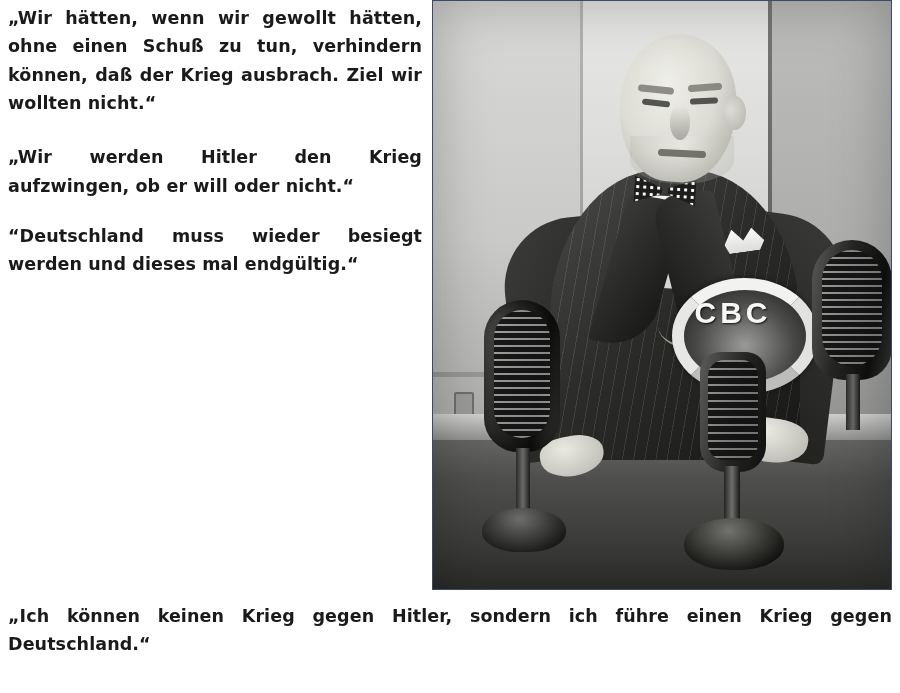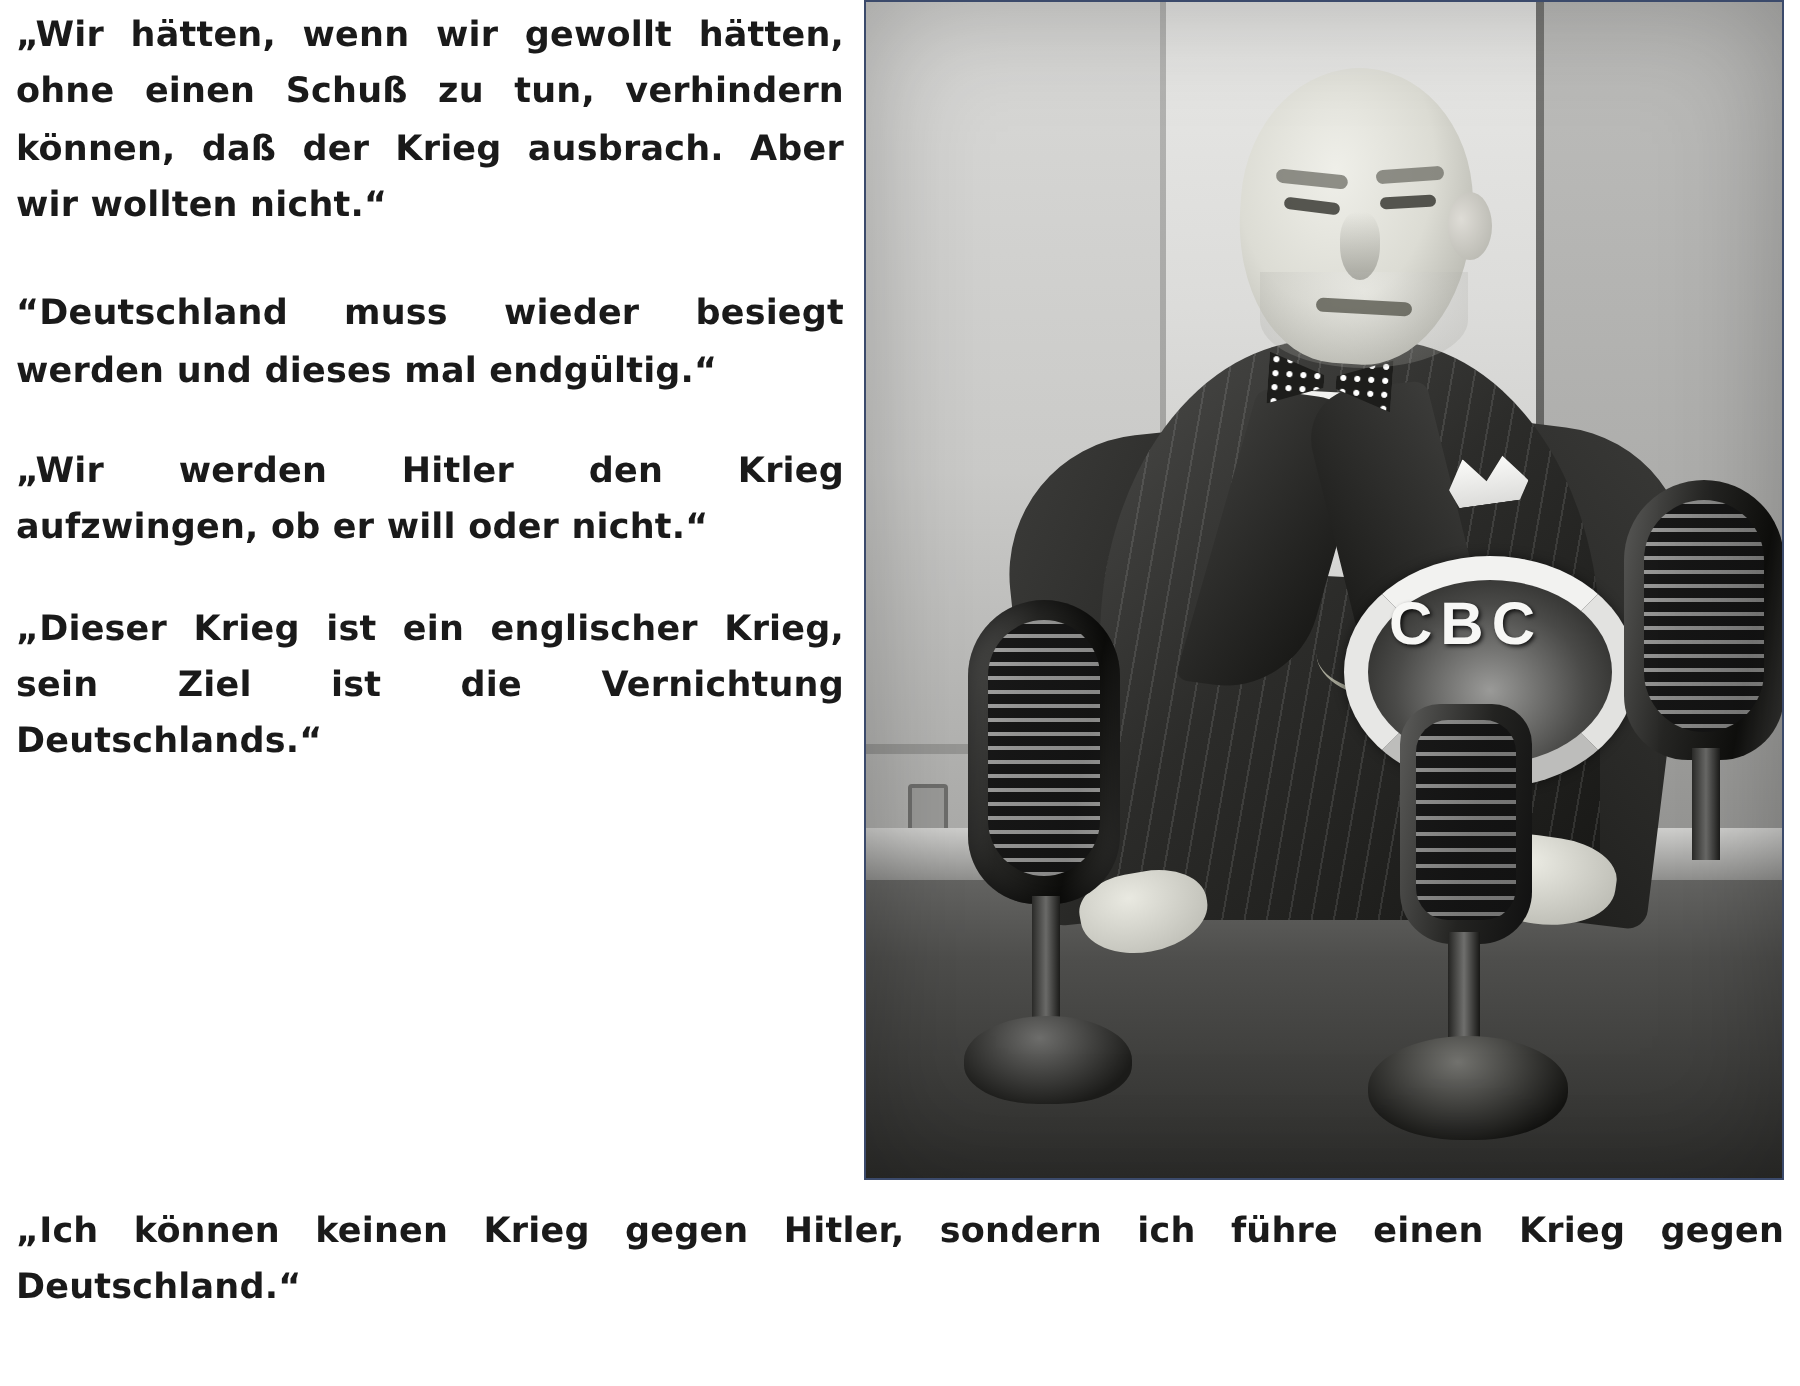--- a/index.html
+++ b/index.html
@@ -434,24 +434,23 @@
   }
 </style>
 </head>
 <body>
 
 <div class="page">
 
   <div class="top-section">
 
     <div class="quotes-column">
-      <p class="quote">„Wir hätten, wenn wir gewollt hätten, ohne einen Schuß zu tun, verhindern können, daß der Krieg ausbrach. Aber wir wollten nicht.“</p>
+      <p class="quote">„Wir hätten, wenn wir gewollt hätten, ohne einen Schuß zu tun, verhindern können, daß der Krieg ausbrach. Ziel wir wollten nicht.“</p>
+      <p class="quote">„Wir werden Hitler den Krieg aufzwingen, ob er will oder nicht.“</p>
       <p class="quote">“Deutschland muss wieder besiegt werden und dieses mal endgültig.“</p>
-      <p class="quote">„Wir werden Hitler den Krieg aufzwingen, ob er will oder nicht.“</p>
-      <p class="quote">„Dieser Krieg ist ein englischer Krieg, sein Ziel ist die Vernichtung Deutschlands.“</p>
     </div>
 
     <div class="photo-wrap">
       <div class="photo">
         <div class="wall-left"></div>
         <div class="wall-right"></div>
         <div class="wall-seam"></div>
         <div class="wall-seam2"></div>
         <div class="panel-line"></div>
         <div class="outlet"></div>

